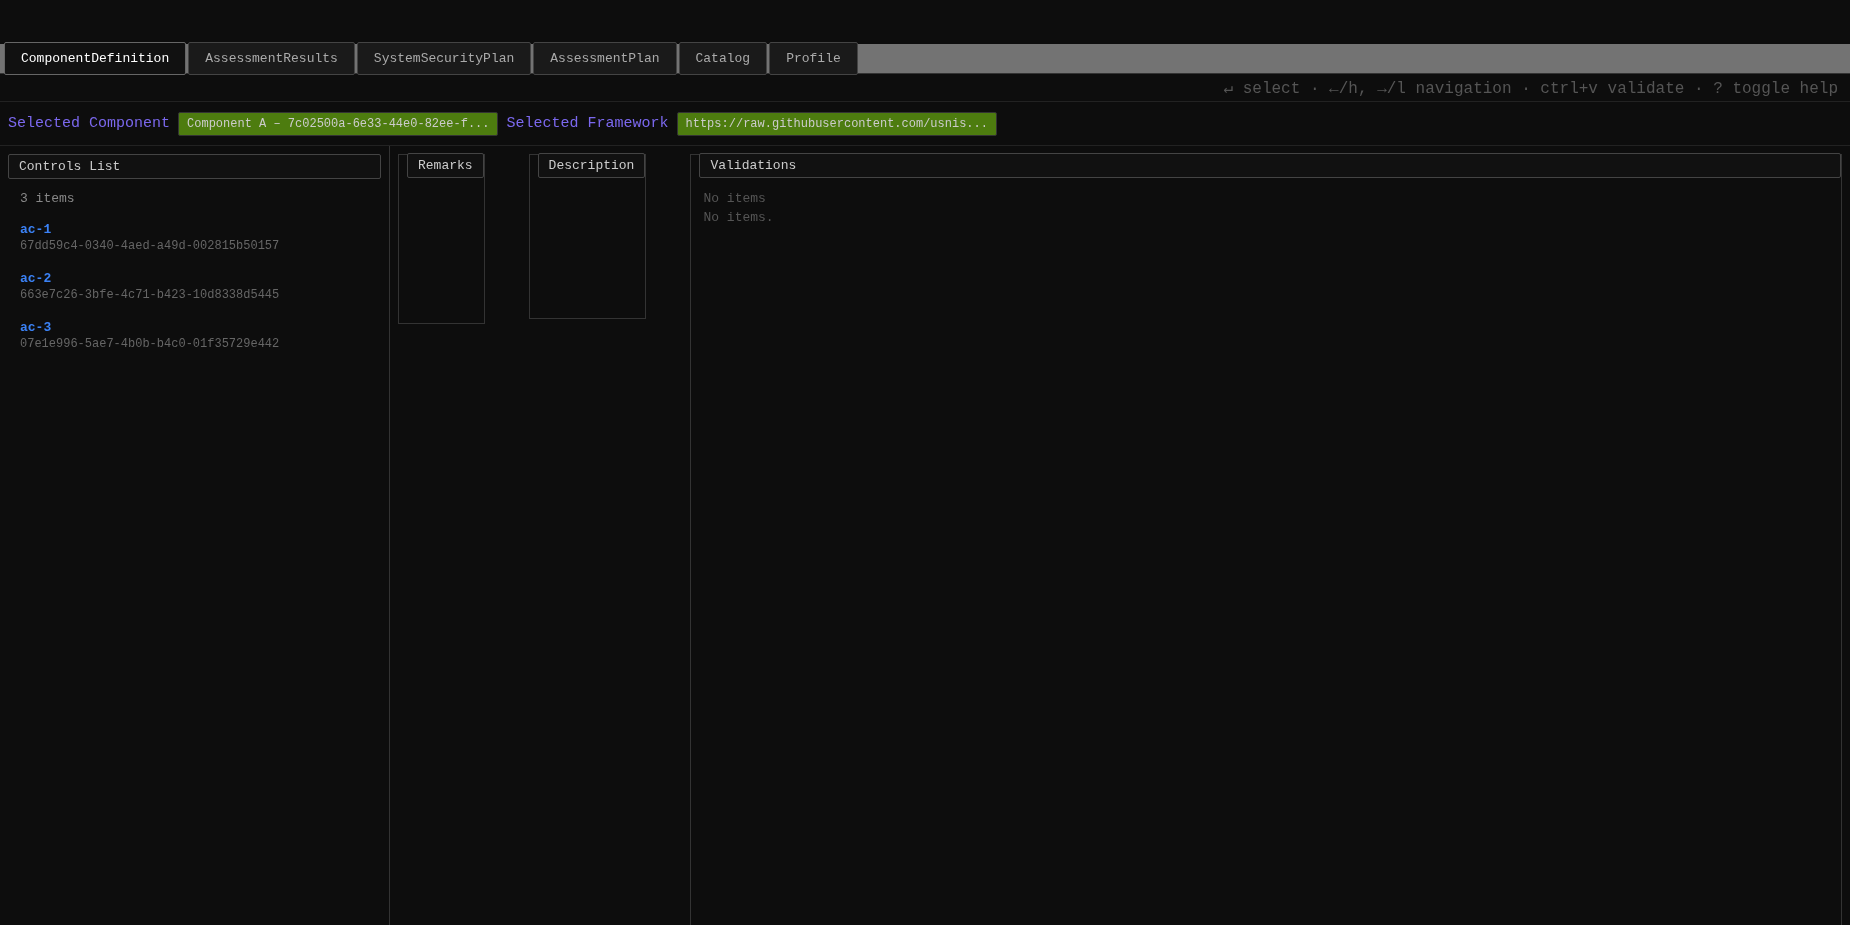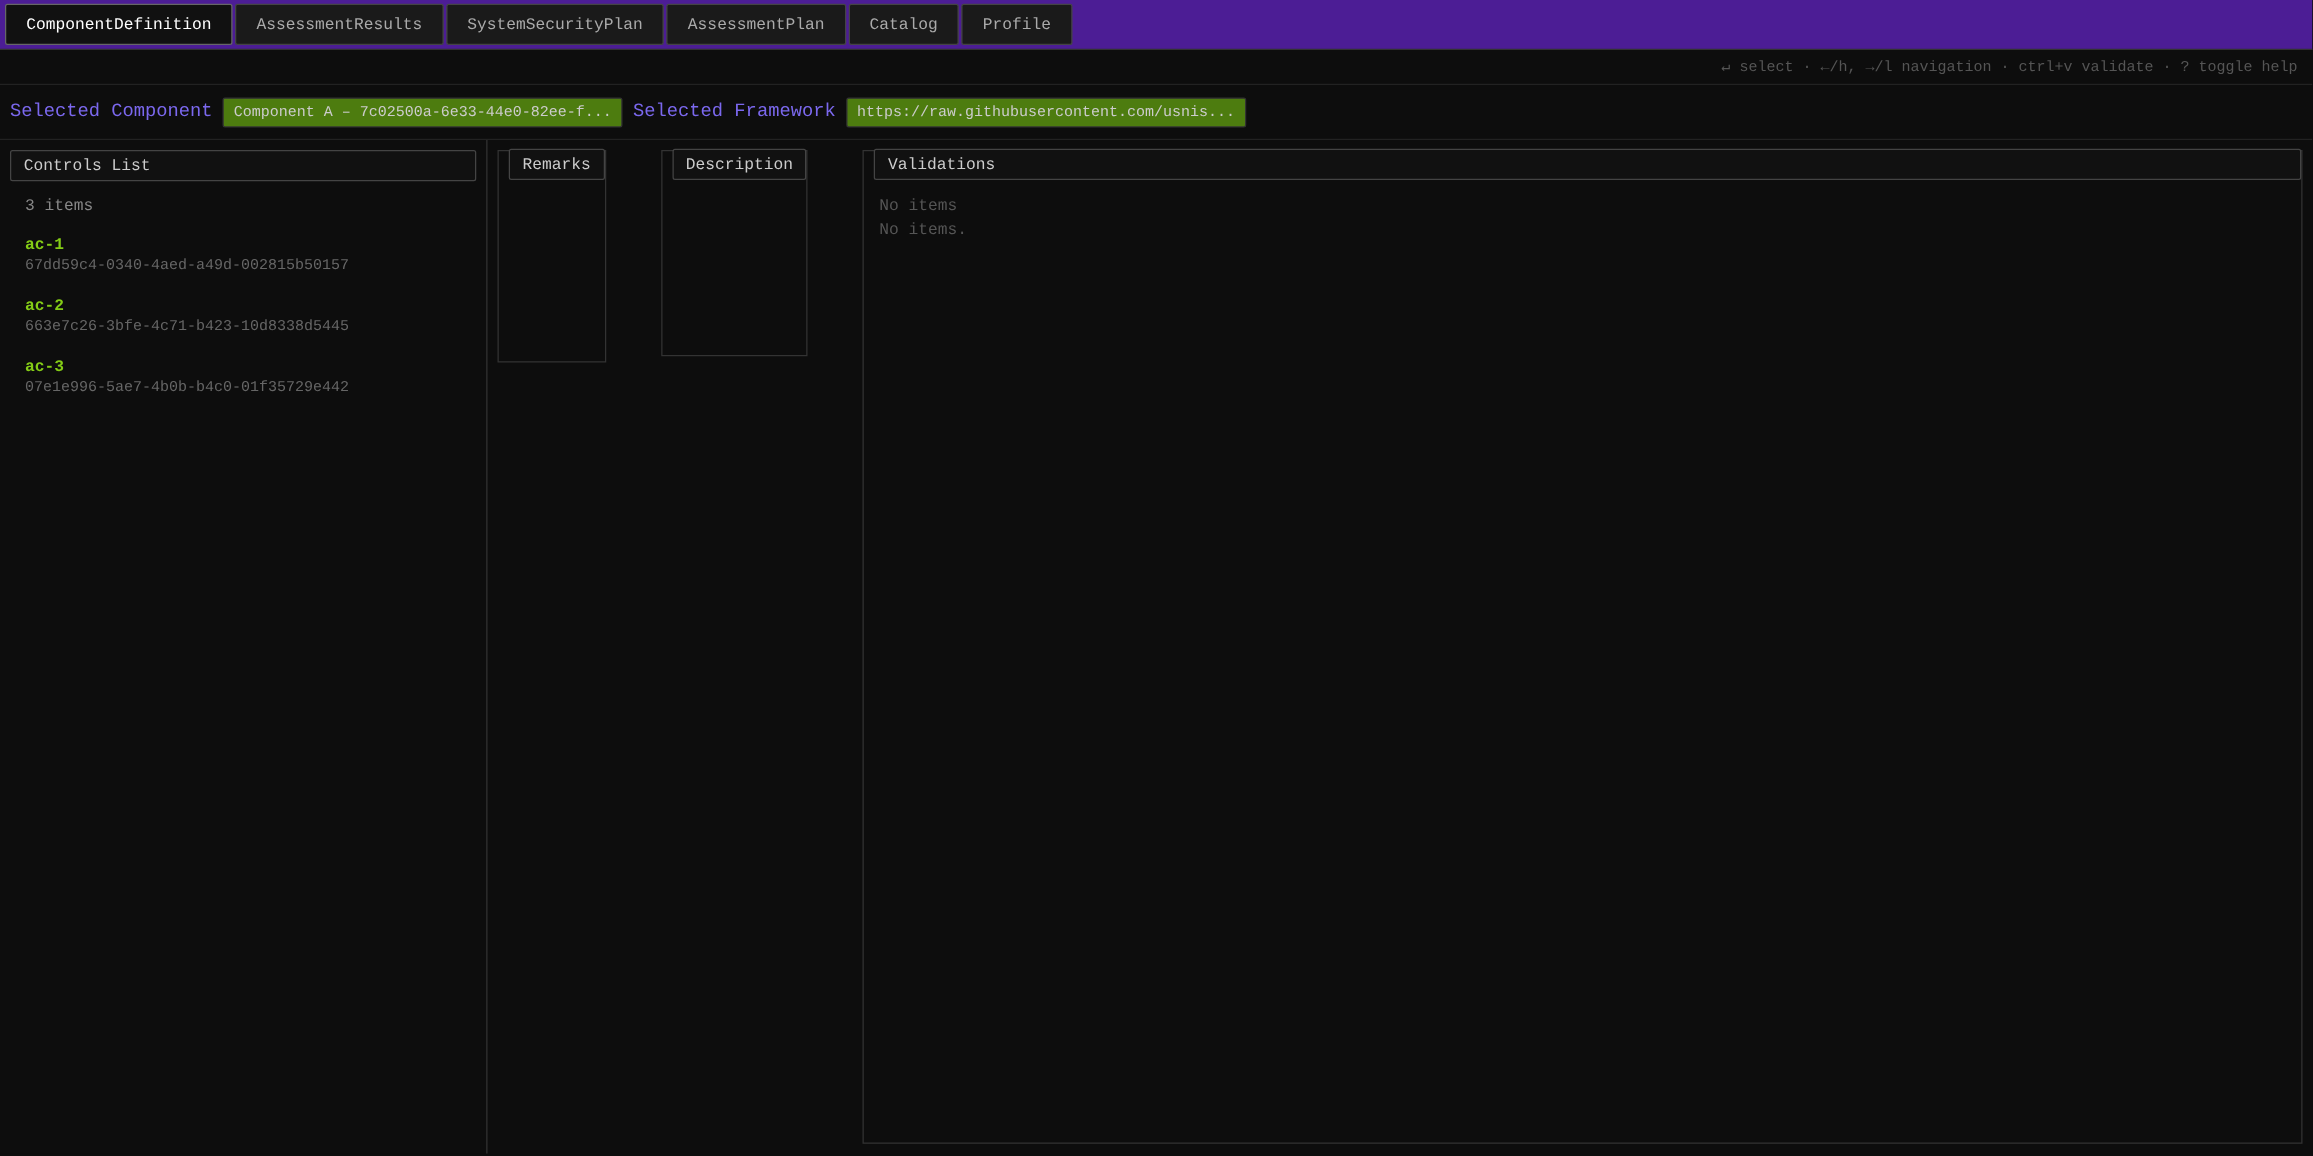--- a/index.html
+++ b/index.html
@@ -15,25 +15,26 @@
       font-size: 13px;
       width: 1850px;
       height: 925px;
       overflow: hidden;
     }
 
     
     .tab-bar {
       display: flex;
       align-items: center;
-      background-color: #4c1d95;
+      background-color: #737373;
       border-bottom: 1px solid #333;
       padding: 0 4px;
-      height: 40px;
+      height: 30px;
       flex-shrink: 0;
+      margin-top: 44px;
     }
 
     .tab {
       padding: 8px 16px;
       border: 1px solid #444;
       background-color: #1a1a1a;
       color: #aaa;
       cursor: pointer;
       margin-right: 2px;
       font-family: 'Courier New', Courier, monospace;
@@ -49,21 +50,21 @@
     }
 
     
     .hint-bar {
       display: flex;
       justify-content: flex-end;
       align-items: center;
       padding: 4px 12px;
       background-color: #0d0d0d;
       color: #555;
-      font-size: 12px;
+      font-size: 16px;
       border-bottom: 1px solid #222;
       height: 28px;
     }
 
     
     .selection-bar {
       display: flex;
       align-items: center;
       padding: 6px 8px;
       background-color: #0d0d0d;
@@ -128,21 +129,21 @@
       margin-bottom: 16px;
       font-size: 13px;
     }
 
     .control-item {
       margin-bottom: 18px;
       cursor: pointer;
     }
 
     .control-id {
-      color: #84cc16;
+      color: #3b82f6;
       font-weight: bold;
       font-size: 13px;
     }
 
     .control-uuid {
       color: #666;
       font-size: 12px;
       margin-top: 2px;
     }
 

